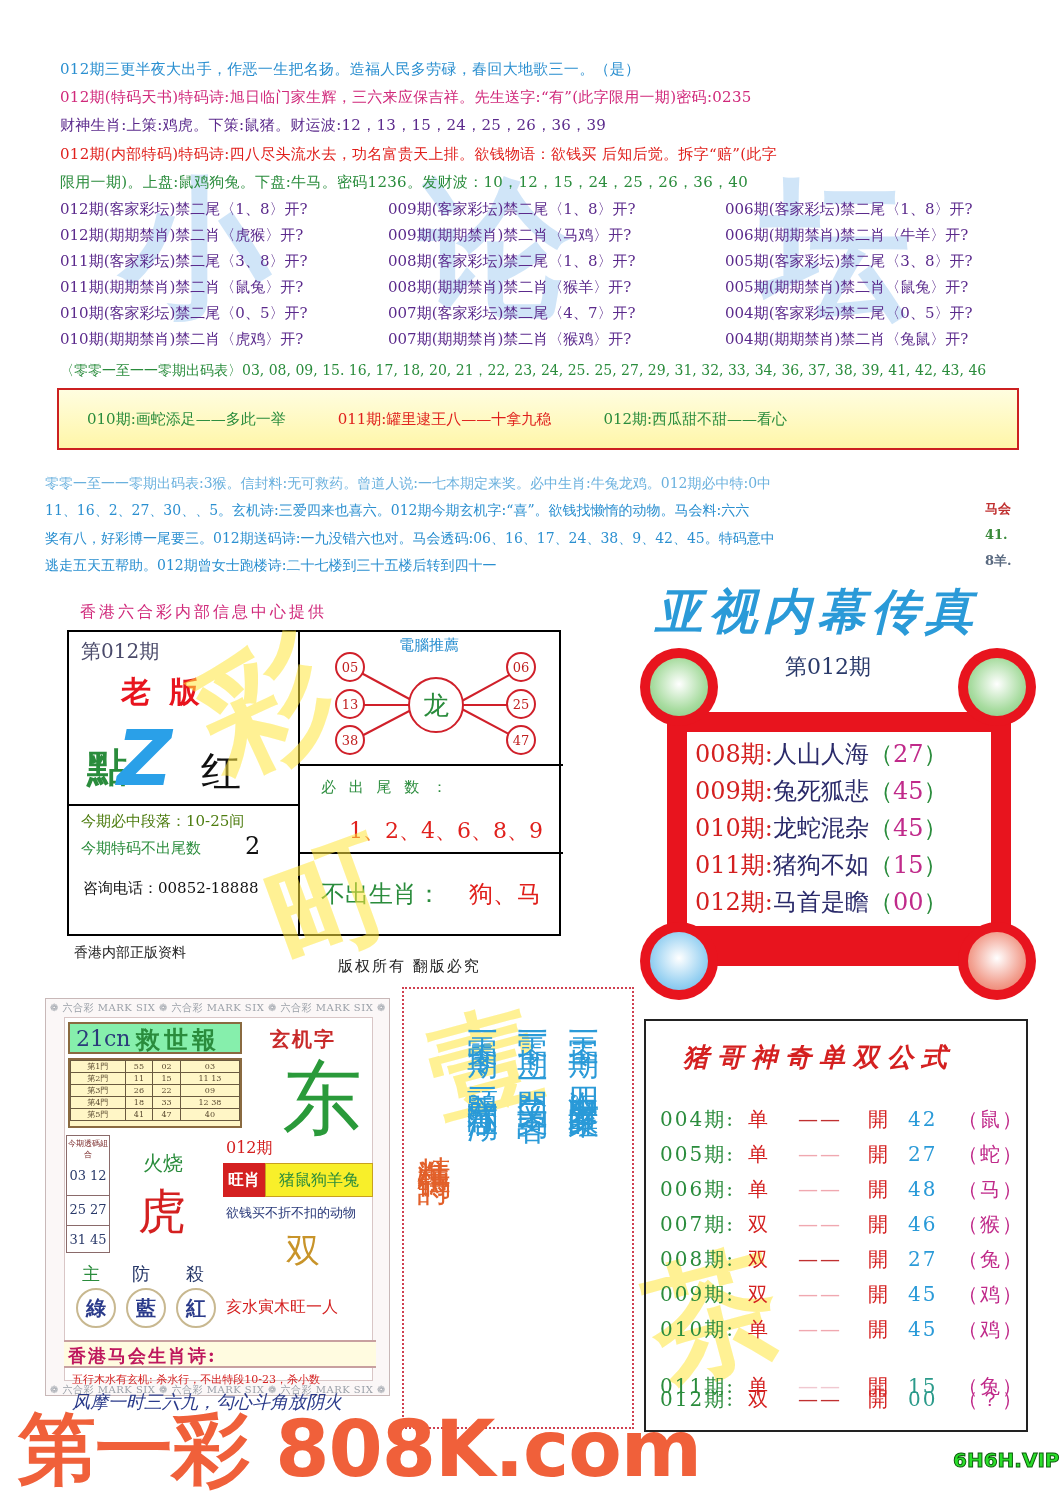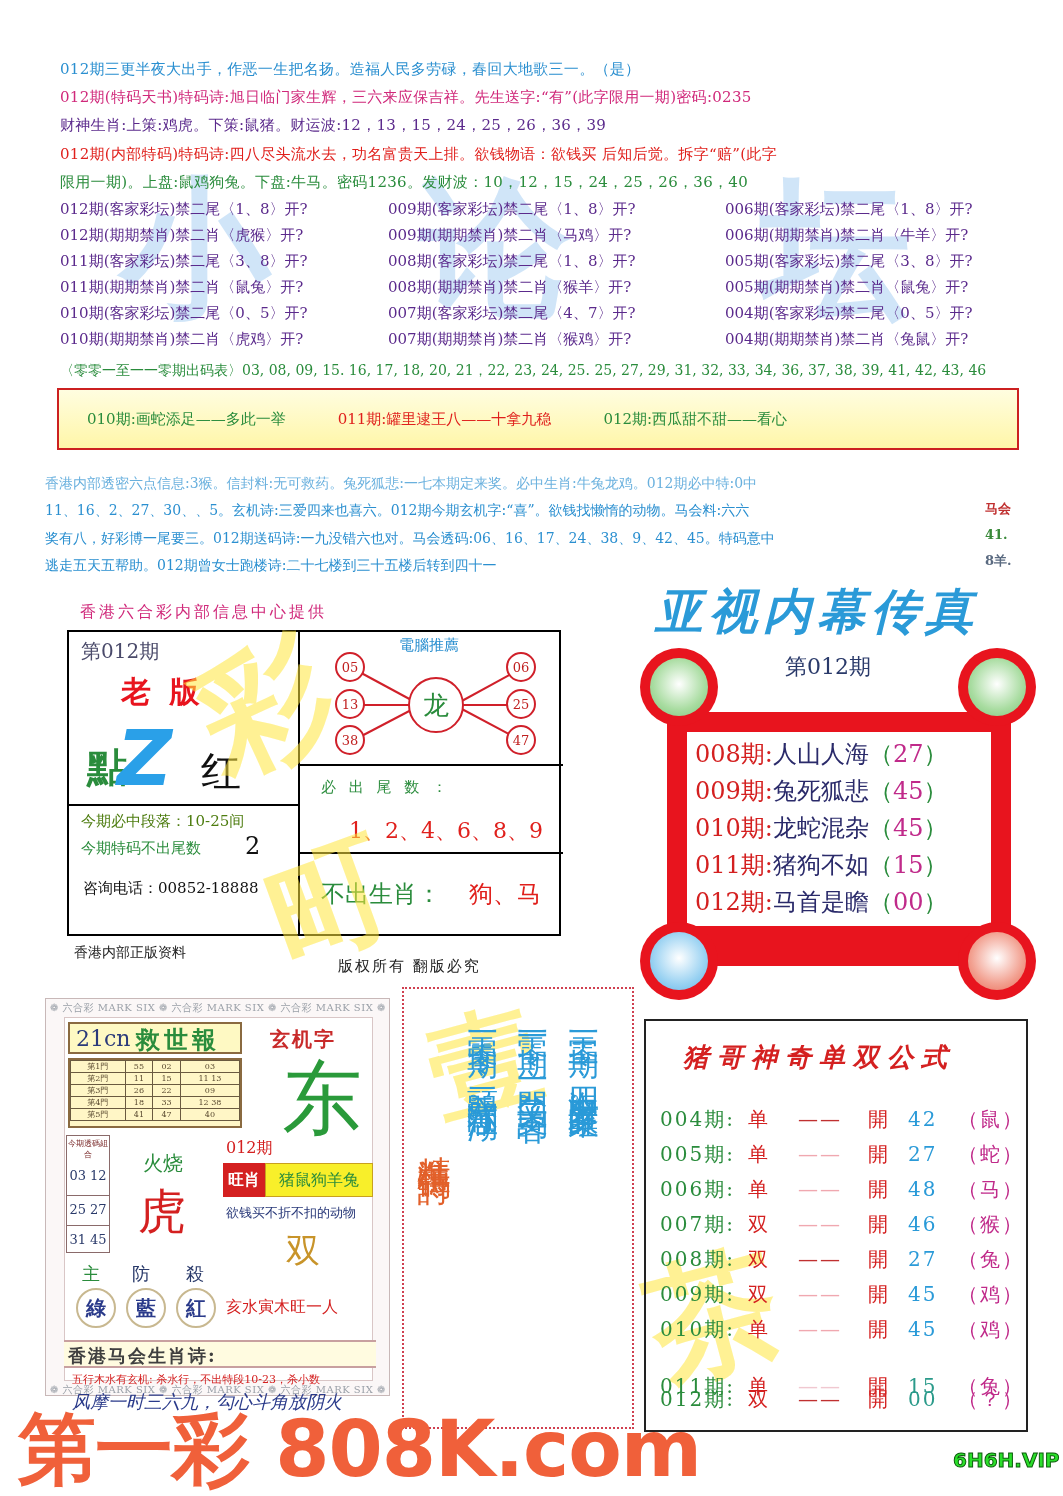--- a/index.html
+++ b/index.html
@@ -99,21 +99,21 @@
 <div class="draw-table">
   <span>〈零零一至一一零期出码表〉</span><span>03, 08, 09, 15. 16, 17, 18, 20, 21，22, 23, 24, 25. 25, 27, 29, 31, 32, 33, 34, 36, 37, 38, 39, 41, 42, 43,  46</span>
 </div>
 
 <div class="proverb-box">
   <span style="color:#2a8c3c">010期:画蛇添足——多此一举</span>
   <span style="color:#e0201c">011期:罐里逮王八——十拿九稳</span>
   <span style="color:#2a8c3c">012期:西瓜甜不甜——看心</span>
 </div>
 
-<div class="leak" style="top:475px; opacity:0.7;">香港内部透密六点信息:3猴。信封料:无可救药。兔死狐悲:一七本期定来奖。必中生肖:牛兔龙鸡。012期必中特:0中</div>
+<div class="leak" style="top:475px; opacity:0.7;">零零一至一一零期出码表:3猴。信封料:无可救药。曾道人说:一七本期定来奖。必中生肖:牛兔龙鸡。012期必中特:0中</div>
 <div class="leak" style="top:502px;">11、16、2、27、30、、5。玄机诗:三爱四来也喜六。012期今期玄机字:“喜”。欲钱找懒惰的动物。马会料:六六</div>
 <div class="leak" style="top:530px;">奖有八，好彩博一尾要三。012期送码诗:一九没错六也对。马会透码:06、16、17、24、38、9、42、45。特码意中</div>
 <div class="leak" style="top:557px;">逃走五天五帮助。012期曾女士跑楼诗:二十七楼到三十五楼后转到四十一</div>
 <div class="leak-side" style="top:500px;color:#c03030;">马会</div>
 <div class="leak-side" style="top:527px;color:#3a8a3a;">41.</div>
 <div class="leak-side" style="top:552px;color:#5a6a80;">8羊.</div>
 
 <div class="card-title">香港六合彩内部信息中心提供</div>
 <div class="card">
   <div class="vline"></div>
@@ -183,21 +183,21 @@
   </div>
 <div class="corner-ball" style="left:958px;top:922px;">
     <div class="inner" style="background:radial-gradient(circle at 50% 45%, #ffffff, #f2a090 60%, #e86a56);"></div>
   </div>
 
 <div class="ms">
   <div class="ms-strip" style="left:4px;top:2px;">❁ 六合彩 MARK SIX ❁ 六合彩 MARK SIX ❁ 六合彩 MARK SIX ❁</div>
   <div class="ms-strip" style="left:4px;top:384px;">❁ 六合彩 MARK SIX ❁ 六合彩 MARK SIX ❁ 六合彩 MARK SIX ❁</div>
   <div class="ms-inner"></div>
 </div>
-<div class="abs" style="left:68px;top:1022px;width:174px;height:32px;border:2px solid #8a6a40;background:#fef9c3;">
+<div class="abs" style="left:68px;top:1022px;width:174px;height:32px;border:2px solid #8a6a40;background:#86efac;">
   <span class="abs" style="left:6px;top:2px;font-size:22px;color:#2a3a7a;">21cn</span>
   <span class="abs" style="left:66px;top:0px;font-size:24px;color:#2a8c3c;font-weight:bold;letter-spacing:4px;">救世報</span>
 </div>
 <div class="abs" style="left:270px;top:1026px;font-size:20px;color:#c82a2a;font-weight:bold;letter-spacing:2px;">玄机字</div>
 <div class="abs" style="left:282px;top:1046px;font-size:80px;color:#2a9a3a;font-family:'DejaVu Sans',sans-serif;">东</div>
 <div class="ms-table">
   <table>
     <tbody>
         <tr>
           <td>第1門</td>
@@ -246,21 +246,21 @@
 <div class="abs" style="left:76px;top:1288px;width:40px;height:40px;border:2px solid #c8b890;border-radius:50%;display:flex;align-items:center;justify-content:center;font-size:20px;color:#2a3a8a;font-weight:bold;">綠</div>
 <div class="abs" style="left:126px;top:1288px;width:40px;height:40px;border:2px solid #c8b890;border-radius:50%;display:flex;align-items:center;justify-content:center;font-size:20px;color:#2a3a8a;font-weight:bold;">藍</div>
 <div class="abs" style="left:176px;top:1288px;width:40px;height:40px;border:2px solid #c8b890;border-radius:50%;display:flex;align-items:center;justify-content:center;font-size:20px;color:#2a3a8a;font-weight:bold;">紅</div>
 <div class="abs" style="left:226px;top:1138px;font-size:16px;color:#d42020;">012期</div>
 <div class="abs" style="left:223px;top:1163px;width:42px;height:34px;background:#d42020;color:#fff;font-size:16px;font-weight:bold;display:flex;align-items:center;justify-content:center;">旺肖</div>
 <div class="abs" style="left:265px;top:1163px;width:108px;height:34px;background:#f8ef2a;color:#2a8c3c;font-size:16px;display:flex;align-items:center;justify-content:center;border:1px solid #c8a020;">猪鼠狗羊兔</div>
 <div class="abs" style="left:226px;top:1204px;font-size:13px;color:#2a3a7a;">欲钱买不折不扣的动物</div>
 <div class="abs" style="left:286px;top:1228px;font-size:34px;color:#c8942a;">双</div>
 <div class="abs" style="left:226px;top:1297px;font-size:16px;color:#d42020;">亥水寅木旺一人</div>
 <div class="abs" style="left:64px;top:1340px;width:312px;height:28px;background:#fffbe0;border-top:2px solid #c8a0a0;border-bottom:2px solid #c8a0a0;">
-  <span class="abs" style="left:4px;top:2px;font-size:18px;color:#404040;font-weight:bold;letter-spacing:2px;">香港马会生肖诗:</span>
+  <span class="abs" style="left:4px;top:2px;font-size:18px;color:#be185d;font-weight:bold;letter-spacing:2px;">香港马会生肖诗:</span>
 </div>
 <div class="abs" style="left:72px;top:1372px;font-size:11px;color:#d42020;white-space:nowrap;">五行木水有玄机: 杀水行，不出特段10-23，杀小数</div>
 <div class="abs" style="left:72px;top:1390px;font-size:18px;color:#2a3a8a;font-style:italic;white-space:nowrap;">风摩一时三六九，勾心斗角放阴火</div>
 
 <div class="poem-box"></div>
 <div class="vcol" style="left:418px;top:1130px;color:#e2602a;font-size:33px;">精準特碼詩</div>
 <div class="vcol" style="left:568px;top:1012px;color:#2a9ad8;">零一二期：四海來財家業旺。</div>
 <div class="vcol" style="left:517px;top:1012px;color:#2a9ad8;">零一一期：一門父子三詞客。</div>
 <div class="vcol" style="left:467px;top:1012px;color:#2a9ad8;">零一零期：三頭六臂闖江湖。</div>
 

